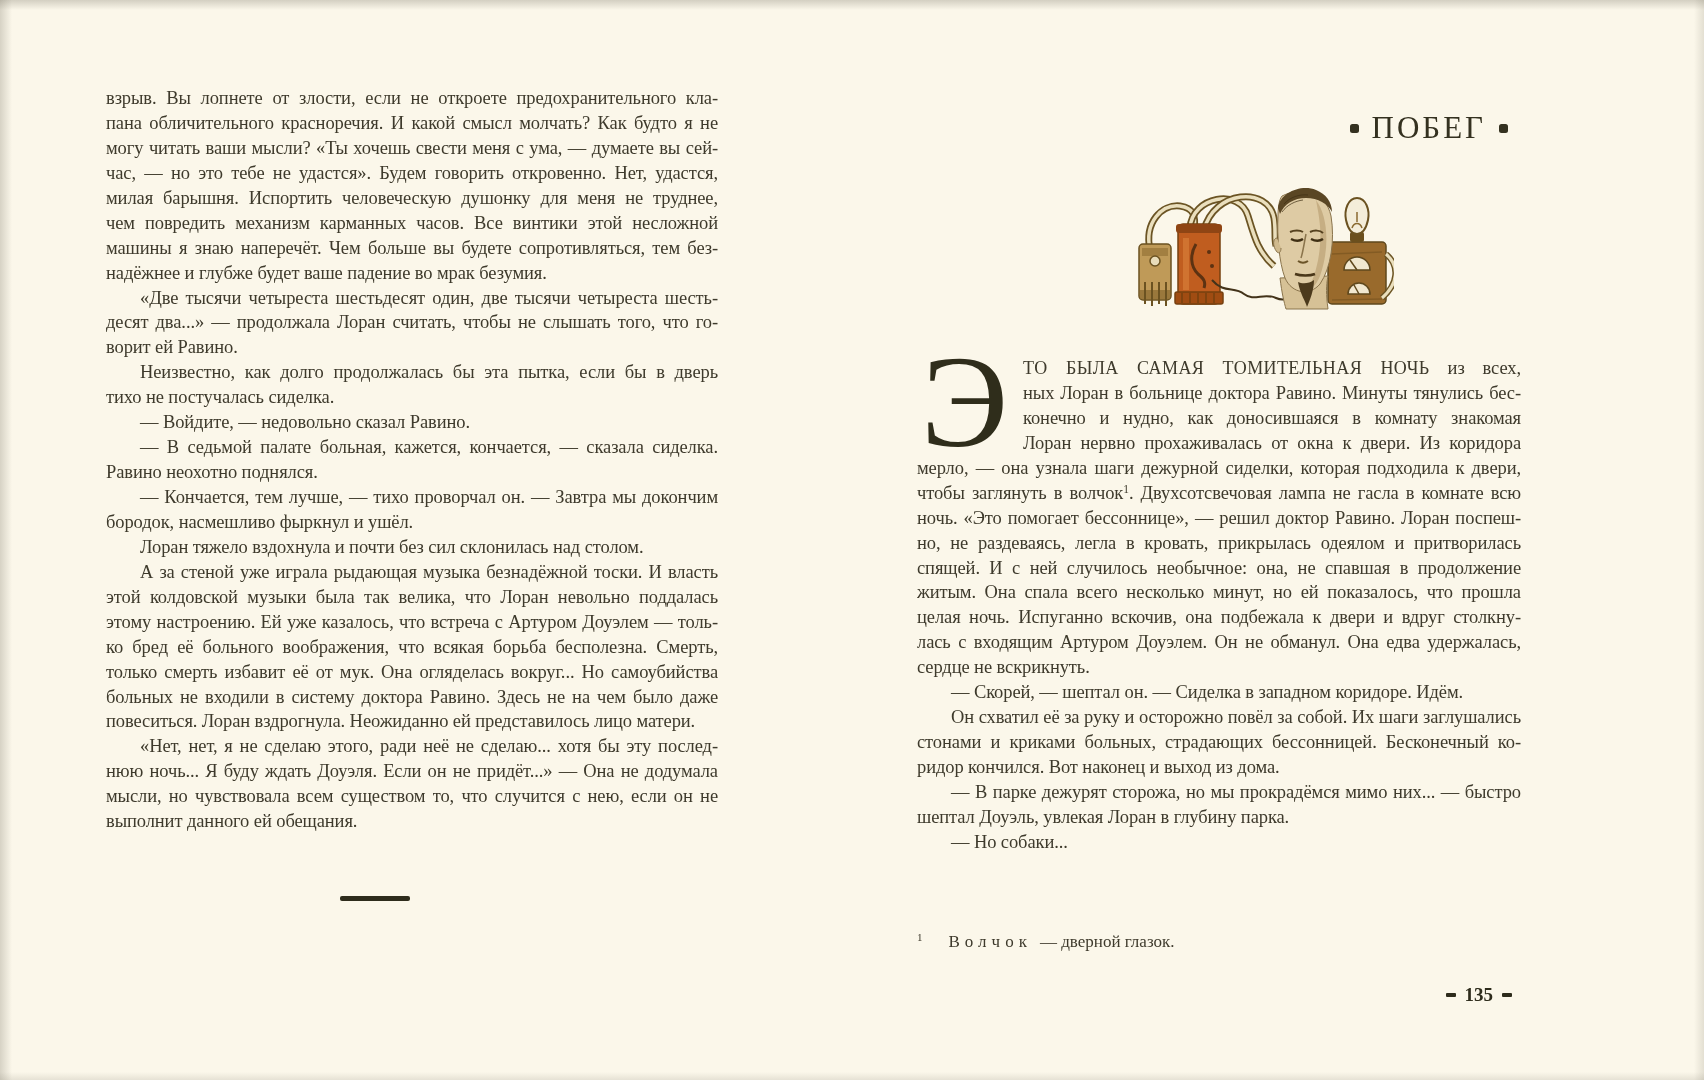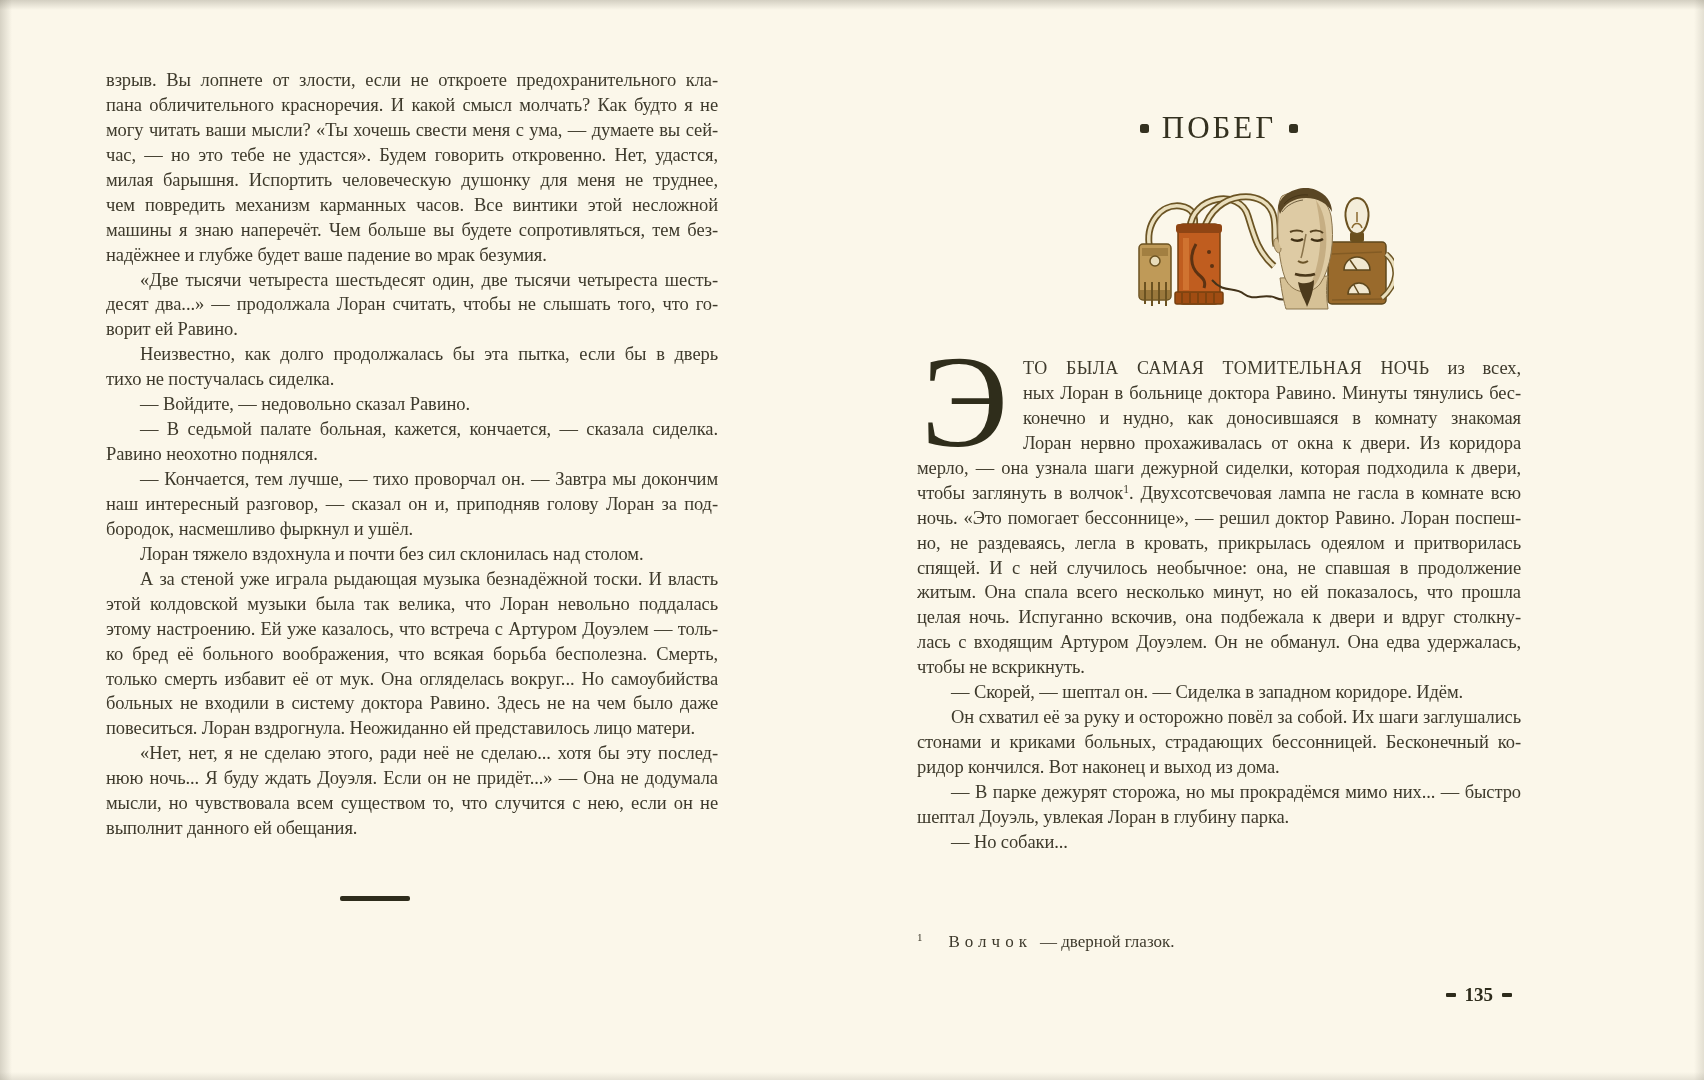--- a/index.html
+++ b/index.html
@@ -9,40 +9,40 @@
     font-family:"Liberation Serif","DejaVu Serif",serif;
   }
   
   .edge{position:absolute;pointer-events:none;}
   #edge-top{top:0;left:0;right:0;height:10px;background:linear-gradient(180deg,rgba(120,115,100,.30),rgba(120,115,100,0));}
   #edge-left{top:0;left:0;bottom:0;width:12px;background:linear-gradient(90deg,rgba(120,115,100,.28),rgba(120,115,100,0));}
   #edge-right{top:0;right:0;bottom:0;width:10px;background:linear-gradient(270deg,rgba(120,115,100,.18),rgba(120,115,100,0));}
   #edge-bottom{left:0;right:0;bottom:0;height:8px;background:linear-gradient(0deg,rgba(120,115,100,.16),rgba(120,115,100,0));}
 
   .text-col{position:absolute;}
-  #left-body{left:106px;top:68px;width:612px;}
+  #left-body{left:106px;top:86px;width:612px;}
   #right-body{left:917px;top:356px;width:604px;}
 
   .line{
     overflow:hidden;height:24.95px;line-height:24.95px;
     font-size:18.5px;text-align:justify;text-align-last:justify;
     letter-spacing:-0.1px;
   }
   .ind{padding-left:34px;}
   .end{text-align-last:left;}
 
   .dropcap-box{float:left;width:106px;height:98px;position:relative;}
   .dropcap-glyph{position:absolute;left:4px;top:-20px;font-size:132px;line-height:1;color:#2f2d1b;}
 
   .lead-caps{font-size:18px;letter-spacing:0.4px;}
 
   sup.inline-sup{font-size:11.5px;line-height:0;vertical-align:6px;}
 
   .chapter-title{
-    position:absolute;left:917px;top:110px;width:604px;text-align:center;
+    position:absolute;left:917px;top:110px;width:604px;text-align:right;
     font-size:31px;letter-spacing:3px;color:#343120;white-space:nowrap;
   }
   .ornament{display:inline-block;width:9px;height:9px;background:#343120;border-radius:2.5px;vertical-align:middle;margin:0 13px 5px;}
 
   .illustration-wrap{position:absolute;left:917px;top:182px;width:604px;text-align:center;}
 
   .section-divider{position:absolute;left:340px;top:896px;width:70px;height:5px;background:#2e2c1c;border-radius:2px;}
 
   .footnote{position:absolute;left:917px;top:931px;width:604px;font-size:17px;color:#3e3a2c;}
   .footnote sup{font-size:11px;vertical-align:6px;}
@@ -71,21 +71,20 @@
       <div class="line end">надёжнее и глубже будет ваше падение во мрак безумия.</div>
       <div class="line ind">«Две тысячи четыреста шестьдесят один, две тысячи четыреста шесть-</div>
       <div class="line">десят два...» — продолжала Лоран считать, чтобы не слышать того, что го-</div>
       <div class="line end">ворит ей Равино.</div>
       <div class="line ind">Неизвестно, как долго продолжалась бы эта пытка, если бы в дверь</div>
       <div class="line end">тихо не постучалась сиделка.</div>
       <div class="line ind end">— Войдите, — недовольно сказал Равино.</div>
       <div class="line ind">— В седьмой палате больная, кажется, кончается, — сказала сиделка.</div>
       <div class="line end">Равино неохотно поднялся.</div>
       <div class="line ind">— Кончается, тем лучше, — тихо проворчал он. — Завтра мы докончим</div>
-      <div class="line">наш интересный разговор, — сказал он и, приподняв голову Лоран за под-</div>
       <div class="line end">бородок, насмешливо фыркнул и ушёл.</div>
       <div class="line ind end">Лоран тяжело вздохнула и почти без сил склонилась над столом.</div>
       <div class="line ind">А за стеной уже играла рыдающая музыка безнадёжной тоски. И власть</div>
       <div class="line">этой колдовской музыки была так велика, что Лоран невольно поддалась</div>
       <div class="line">этому настроению. Ей уже казалось, что встреча с Артуром Доуэлем — толь-</div>
       <div class="line">ко бред её больного воображения, что всякая борьба бесполезна. Смерть,</div>
       <div class="line">только смерть избавит её от мук. Она огляделась вокруг... Но самоубийства</div>
       <div class="line">больных не входили в систему доктора Равино. Здесь не на чем было даже</div>
       <div class="line end">повеситься. Лоран вздрогнула. Неожиданно ей представилось лицо матери.</div>
       <div class="line ind">«Нет, нет, я не сделаю этого, ради неё не сделаю... хотя бы эту послед-</div>
@@ -189,21 +188,21 @@
   <div class="line">
     <span>чтобы заглянуть в волчок</span><sup class="inline-sup">1</sup><span>. Двухсотсвечовая лампа не гасла в комнате всю</span>
   </div>
   <div>
       <div class="line">ночь. «Это помогает бессоннице», — решил доктор Равино. Лоран поспеш-</div>
       <div class="line">но, не раздеваясь, легла в кровать, прикрылась одеялом и притворилась</div>
       <div class="line">спящей. И с ней случилось необычное: она, не спавшая в продолжение</div>
       <div class="line">житым. Она спала всего несколько минут, но ей показалось, что прошла</div>
       <div class="line">целая ночь. Испуганно вскочив, она подбежала к двери и вдруг столкну-</div>
       <div class="line">лась с входящим Артуром Доуэлем. Он не обманул. Она едва удержалась,</div>
-      <div class="line end">чтобы не вскрикнуть.</div>
+      <div class="line end">сердце не вскрикнуть.</div>
       <div class="line ind end">— Скорей, — шептал он. — Сиделка в западном коридоре. Идём.</div>
       <div class="line ind">Он схватил её за руку и осторожно повёл за собой. Их шаги заглушались</div>
       <div class="line">стонами и криками больных, страдающих бессонницей. Бесконечный ко-</div>
       <div class="line end">ридор кончился. Вот наконец и выход из дома.</div>
       <div class="line ind">— В парке дежурят сторожа, но мы прокрадёмся мимо них... — быстро</div>
       <div class="line end">шептал Доуэль, увлекая Лоран в глубину парка.</div>
       <div class="line ind end">— Но собаки...</div>
     </div>
 </div>
 

